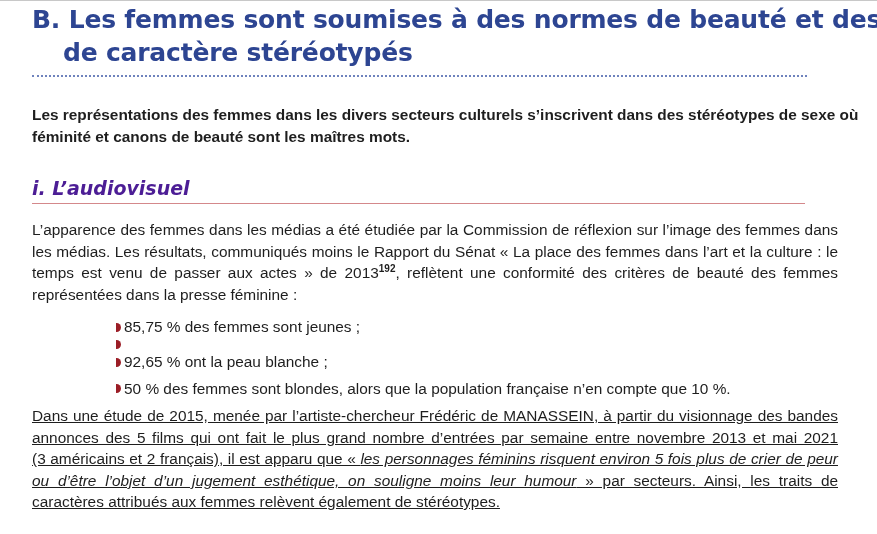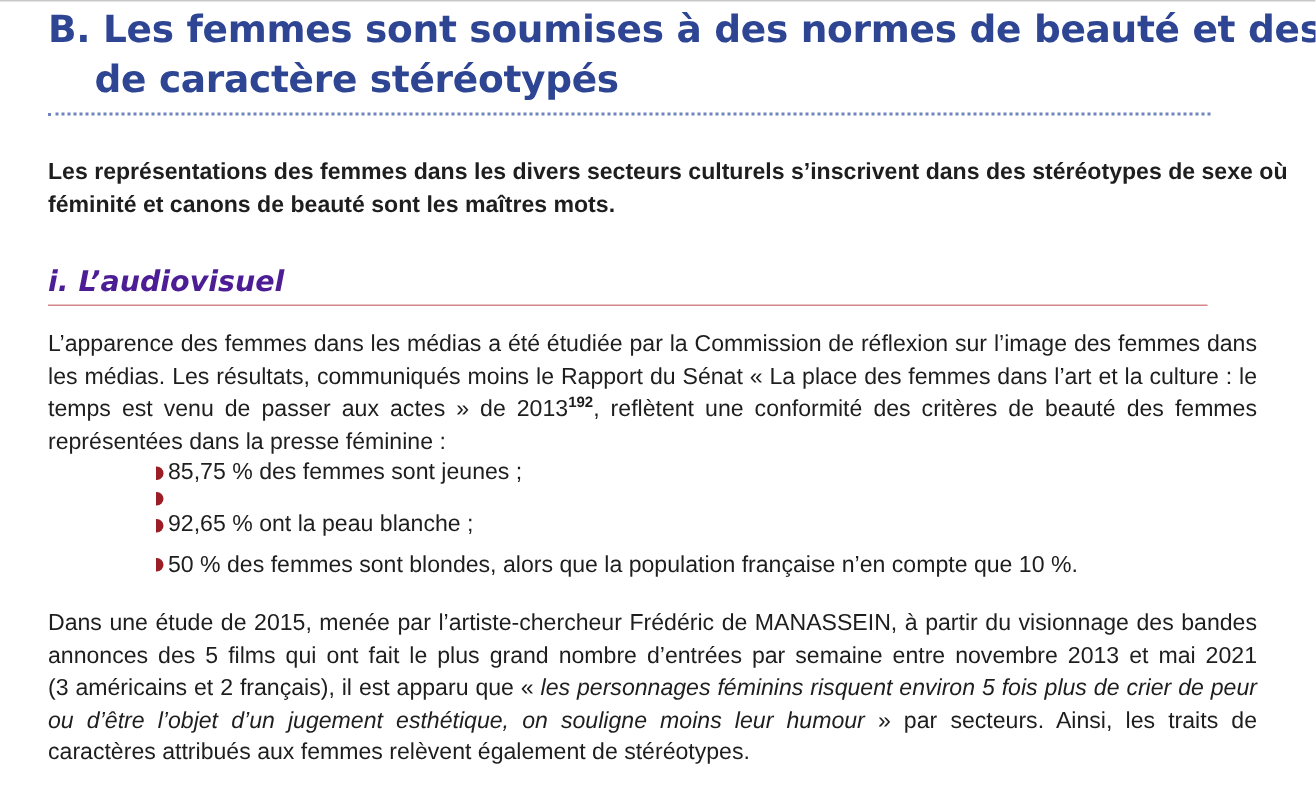--- a/index.html
+++ b/index.html
@@ -47,21 +47,21 @@
       position: absolute; left: 0; top: 203px; width: 773px; height: 1px;
       background: #d4888b;
     }
     .para1 {
       position: absolute; left: 0; top: 219px; width: 806px;
       font-size: 15.4px; line-height: 21.5px;
     }
     .para1 sup { font-size: 10px; line-height: 0; font-weight: bold; vertical-align: 6px; }
     .bullets {
       position: absolute; left: 72px; top: 302px; width: 734px;
-      margin: 0; padding: 0; list-style: none;
+      margin: 12px; padding: 0; list-style: none;
     }
     .bullets li {
       font-size: 15.4px; line-height: 26.3px; white-space: nowrap;
       display: flex; align-items: center;
     }
     .bullet-mark {
       display: inline-block; width: 5px; height: 9px;
       background: #9b1d26;
       border-radius: 0 5px 5px 0;
       margin-right: 3px;
@@ -114,21 +114,21 @@
     <li>
       <span class="bullet-mark"></span>
       <span>92,65 % ont la peau blanche ;</span>
     </li>
     <li>
       <span class="bullet-mark"></span>
       <span>50 % des femmes sont blondes, alors que la population française n’en compte que 10 %.</span>
     </li>
   </ul>
 
-  <p class="para2" style="margin:0;">
+  <p class="para2" style="margin:0;text-decoration:underline;">
     <span class="just-line">Dans une étude de 2015, menée par l’artiste-chercheur Frédéric de MANASSEIN, à partir du visionnage des bandes</span>
     <span class="just-line">annonces des 5 films qui ont fait le plus grand nombre d’entrées par semaine entre novembre 2013 et mai 2021</span>
     <span class="just-line"><span>(3 américains et 2 français), il est apparu que « </span><em>les personnages féminins risquent environ 5 fois plus de crier de peur</em></span>
     <span class="just-line"><em>ou d’être l’objet d’un jugement esthétique, on souligne moins leur humour</em><span> » par secteurs. Ainsi, les traits de</span></span>
     <span class="last-line">caractères attribués aux femmes relèvent également de stéréotypes.</span>
   </p>
 
 </div>
 
 </body></html>

